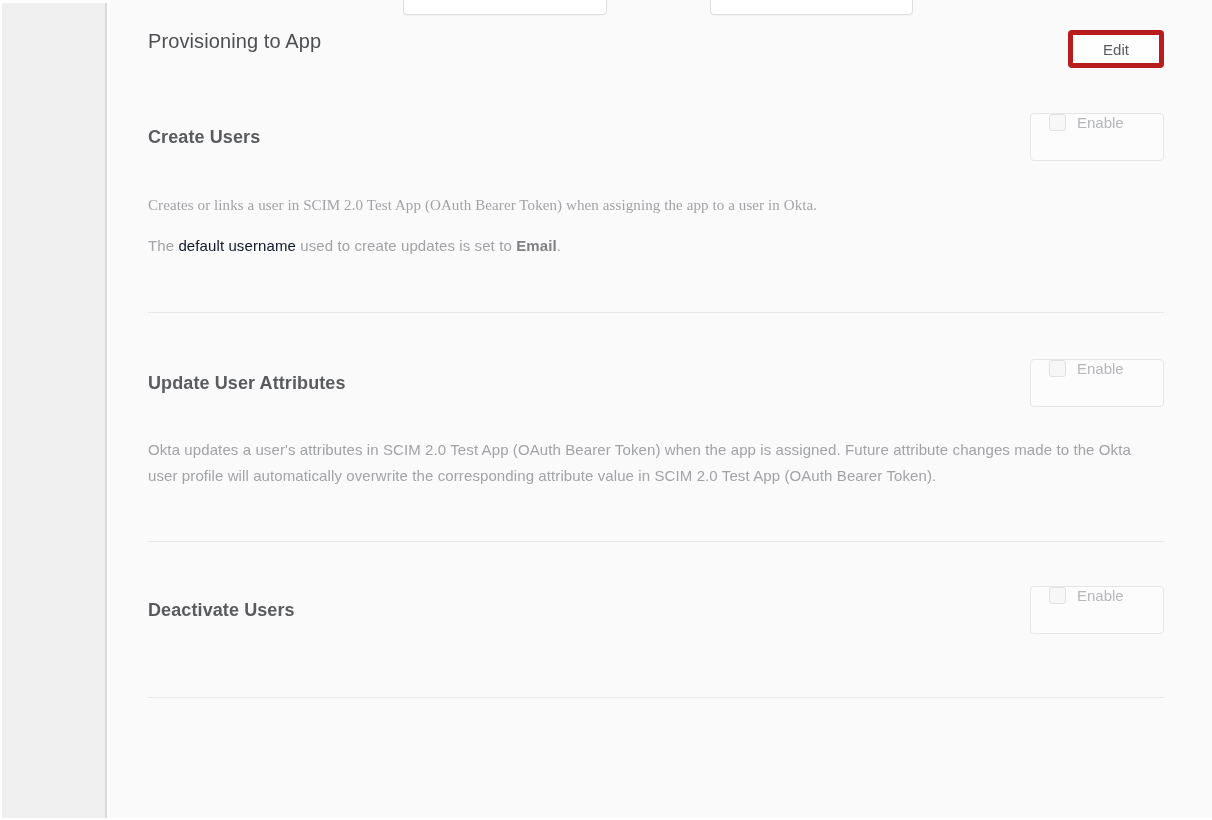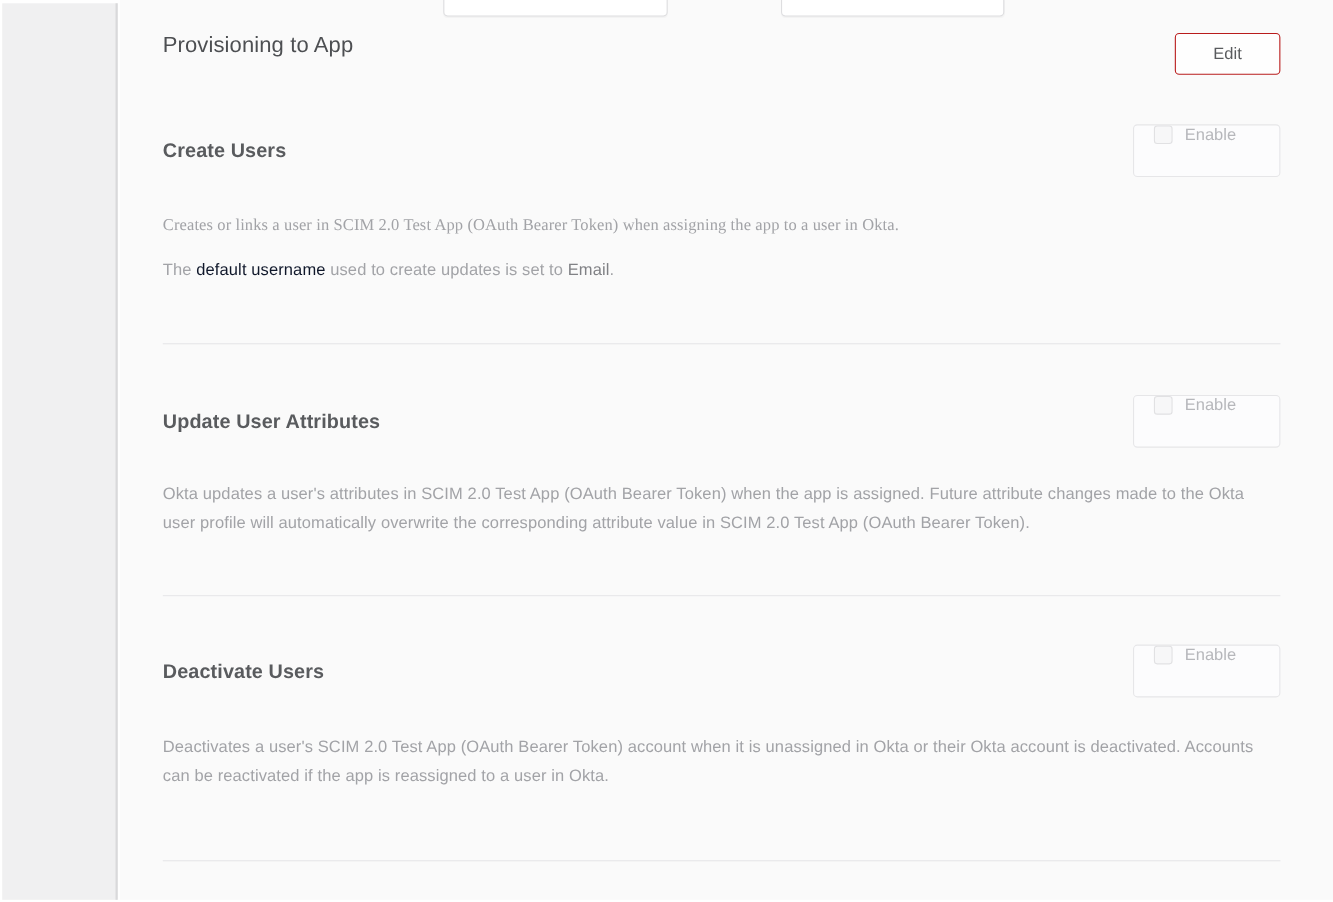--- a/index.html
+++ b/index.html
@@ -54,21 +54,21 @@
   }
   .page-title {
     font-size: 20px;
     font-weight: 400;
     color: #4d4f52;
     letter-spacing: 0.1px;
   }
   .edit-btn {
     width: 96px; height: 38px;
     background: #fefefe;
-    border: 1px solid #b91c1c;
+    border: 5px solid #b91c1c;
     border-radius: 4px;
     font-family: inherit;
     font-size: 15px;
     color: #595b5e;
     cursor: pointer;
   }
 
   
   .section-row {
     display: flex;
@@ -113,21 +113,21 @@
     line-height: 26px;
     color: #a2a3a7;
     letter-spacing: 0.1px;
   }
   .desc-create-1 { margin-top: 31px; font-family: Liberation Serif, serif; }
   .desc-create-2 { margin-top: 15px; }
   .desc-update   { margin-top: 30px; }
   .desc-deact    { margin-top: 33px; }
 
   .link { color: #0f172a; text-decoration: none; cursor: pointer; }
-  .emph { color: #808185; font-weight: 400; }
+  .emph { color: #808185; font-weight: 700; }
 
   .divider {
     border: none;
     border-top: 1px solid #e7e7e9;
     height: 0;
   }
   .div-1 { margin-top: 53px; }
   .div-2 { margin-top: 52px; }
   .div-3 { margin-top: 63px; }
 </style>
@@ -176,19 +176,18 @@
       </section>
 
       <section>
         <div class="section-row row-deact">
           <h2 class="section-title">Deactivate Users</h2>
           <div class="enable-box">
             <span class="enable-checkbox"></span>
             <span class="enable-label">Enable</span>
           </div>
         </div>
-        <p class="desc desc-deact">Deactivates a user's SCIM 2.0 Test App (OAuth Bearer Token) account when it is unassigned in Okta or their Okta account is deactivated. Accounts can be reactivated if the app is reassigned to a user in Okta.</p>
         <hr class="divider div-3">
       </section>
 
     </div>
   </main>
 </div>
 
 </body></html>

